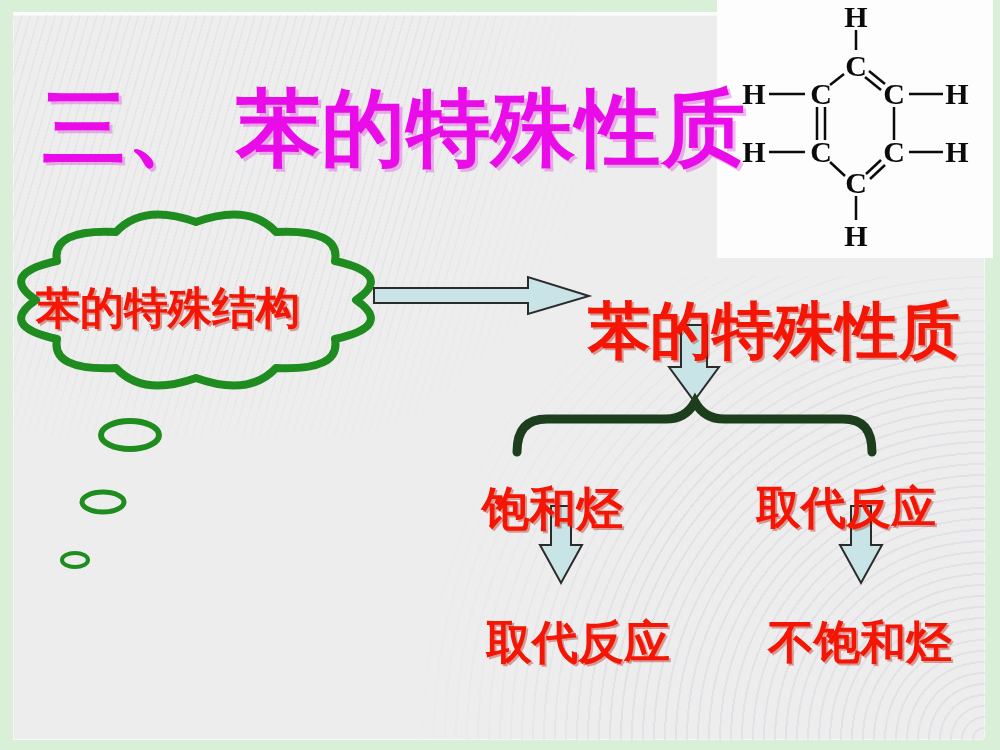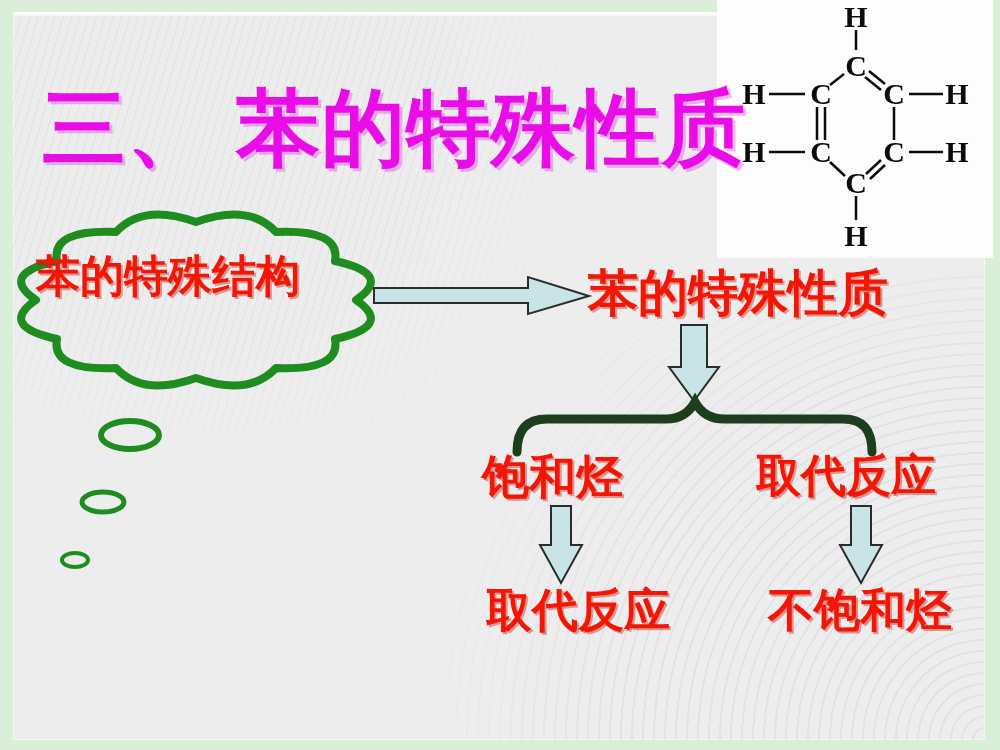--- a/index.html
+++ b/index.html
@@ -29,23 +29,24 @@
   .overlay{position:absolute;left:0;top:0;width:1000px;height:750px;}
   .title{
     position:absolute;left:42px;top:84px;
     font-size:84px;font-weight:bold;line-height:1.05;
     color:#e90ce9;letter-spacing:1px;white-space:nowrap;
     text-shadow:3px 3px 0 rgba(205,0,205,.28);
   }
   .red-label{
     position:absolute;font-weight:bold;color:#f41505;white-space:nowrap;line-height:1;
     text-shadow:2px 2px 0 rgba(175,15,0,.38);
+    margin-top:32px;
   }
   .lbl-cloud   {left:36px; top:254px; font-size:44px;}
-  .lbl-result  {left:588px;top:268px; font-size:50px;text-align:right;}
+  .lbl-result  {left:588px;top:268px; font-size:62px;text-align:right;}
   .lbl-brleft  {left:482px;top:453px; font-size:47px;}
   .lbl-brright {left:756px;top:453px; font-size:45px;}
   .lbl-outleft {left:486px;top:587px; font-size:46px;}
   .lbl-outright{left:768px;top:587px; font-size:46px;}
   .benzene-panel{
     position:absolute;left:717px;top:0;width:276px;height:258px;
     background:#fdfdfd;
   }
   .benzene-panel svg text{
     font-family:"Liberation Serif", serif;font-weight:bold;font-size:30px;fill:#0b0b0b;

